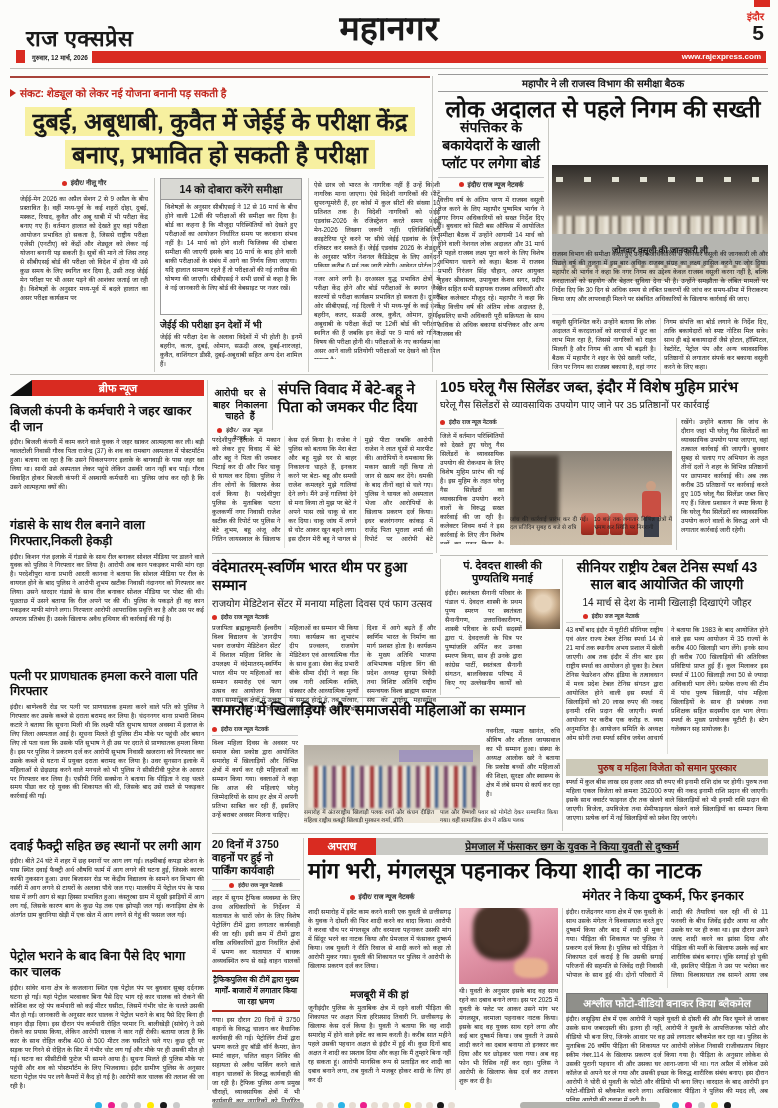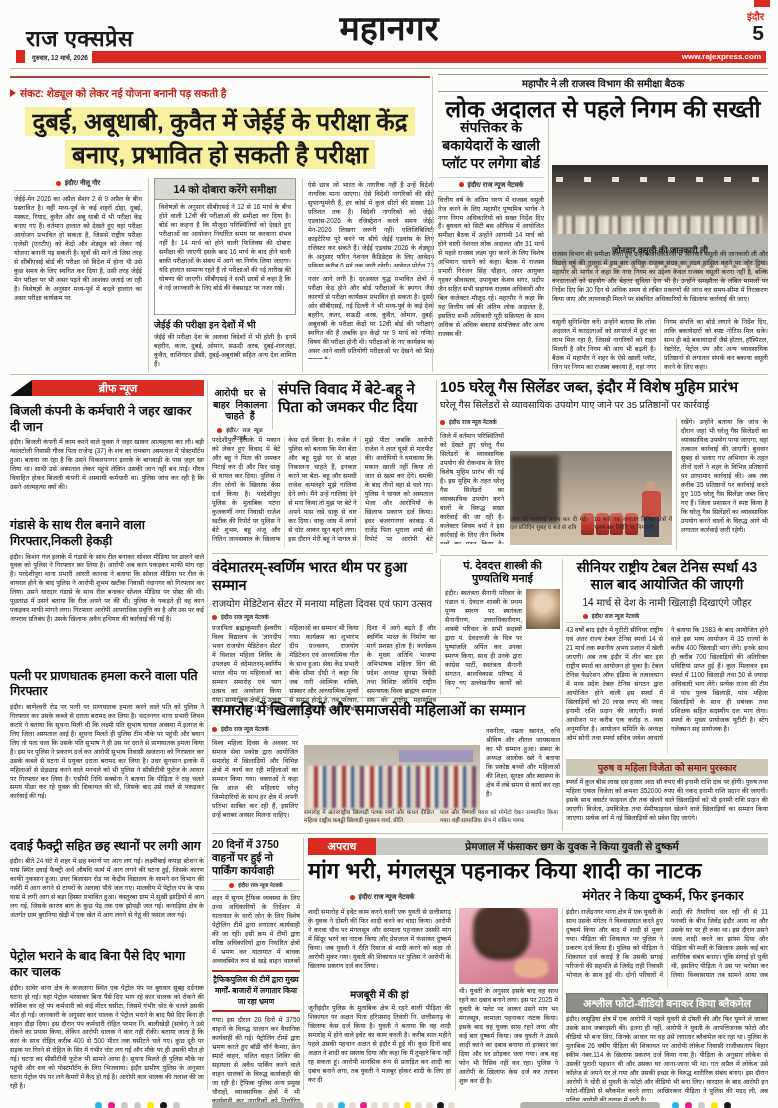--- a/index.html
+++ b/index.html
@@ -36,21 +36,21 @@
   .subhead-sm{font-size:9.5px;font-weight:700;margin:3px 0 2px 0;}
   
   .brief-head{display:flex;height:16px;}
   .brief-tri{width:22px;background:#111;clip-path:polygon(0 100%,100% 0,100% 100%,35% 100%);}
   .brief-red{flex:1;background:#d92b21;color:#fff;font-size:11px;font-weight:700;text-align:center;line-height:16px;}
   .brief h4{font-size:12.5px;font-weight:700;line-height:1.25;margin:8px 0 3px 0;color:#111;}
   .graycap{background:#b5b5b0;font-size:8.5px;font-weight:700;text-align:center;padding:10px 0;color:#1a1a1a;}
   .caption{font-size:5.8px;line-height:1.35;color:#222;text-align:justify;}
   .prize-head{background:#ccc9b8;color:#8a1a12;font-size:9.5px;font-weight:700;text-align:center;padding:2px 0;}
   .crime-label{background:#d92b21;color:#fff;font-size:11px;font-weight:700;text-align:center;line-height:17px;width:68px;}
-  .crime-kick{flex:1;background:#c9c9c4;color:#1a1a1a;font-size:10.5px;font-weight:700;text-align:center;line-height:17px;}
+  .crime-kick{flex:1;background:#c9c9c4;color:#1a1a1a;font-size:10.5px;font-weight:700;text-align:center;line-height:17px;text-decoration:underline;}
   .quotebox{border-top:2px solid #b03024;border-bottom:2px solid #b03024;font-weight:700;font-size:7.6px;
         line-height:1.4;text-align:center;padding:3px 1px;margin:4px 0;color:#1a1a1a;}
   .bm-head{background:#8f8f8a;color:#fff;font-size:10.5px;font-weight:700;text-align:center;padding:2px 0;border:1px solid #777;}
   
   .photo{position:relative;overflow:hidden;background:#b9b2a4;}
   .meet-bg{position:absolute;inset:0;background:linear-gradient(180deg,#2e2b28 0%,#544e46 18%,#7a7268 34%,#a99f8f 52%,#cfc6b4 72%,#ded6c6 100%);}
   .meet-lights{position:absolute;top:10%;left:2%;right:2%;height:5px;
         background:repeating-linear-gradient(90deg,rgba(255,255,240,.85) 0 7px,transparent 7px 28px);}
   .meet-crowd{position:absolute;bottom:10%;left:3%;right:3%;height:46%;filter:blur(1.3px);opacity:.9;
         background:repeating-linear-gradient(90deg,#f1ece0 0 5px,#8d8273 5px 8px,#e8e2d4 8px 14px,#6e6458 14px 17px,#ddd6c6 17px 23px);}
@@ -99,21 +99,21 @@
   <div class="hrule" style="left:10px;right:10px;top:68px;"></div>
 
   <div class="abs" style="left:10px;top:76px;width:420px;height:296px;">
     <div class="lead-topline" style="height:2px;"></div>
     <div style="margin-top:3px;">
       <span class="k-arrow"></span><span class="kicker">संकट: शेड्यूल को लेकर नई योजना बनानी पड़ सकती है</span>
     </div>
     <div class="lead-headline" style="margin-top:4px;text-align:center;">
       <span class="yellow">दुबई, अबूधाबी, कुवैत में जेईई के परीक्षा केंद्र बनाए, प्रभावित हो सकती है परीक्षा</span>
     </div>
-    <div class="abs" style="left:4px;top:102px;width:420px;height:194px;">
+    <div class="abs" style="left:10px;top:102px;width:420px;height:194px;">
 
       <div class="abs" style="left:0;top:0;width:128px;height:194px;">
         <div class="byline" style="text-align:center;border-bottom:1px solid #bbb;padding-bottom:3px;">इंदौर/ नीलू गौर</div>
         <div class="body" style="margin-top:4px;height:170px;">जेईई-मेन 2026 का अप्रैल सेशन 2 से 9 अप्रैल के बीच प्रस्तावित है। वहीं मध्य-पूर्व के कई शहरों दोहा, दुबई, मस्कट, रियाद, कुवैत और अबू धाबी में भी परीक्षा केंद्र बनाए गए हैं। वर्तमान हालात को देखते हुए वहां परीक्षा आयोजन प्रभावित हो सकता है, जिससे राष्ट्रीय परीक्षा एजेंसी (एनटीए) को केंद्रों और शेड्यूल को लेकर नई योजना बनानी पड़ सकती है। सूत्रों की माने तो जिस तरह से सीबीएसई बोर्ड की परीक्षा जो विदेश में होना थी उसे कुछ समय के लिए स्थगित कर दिया है, उसी तरह जेईई मेन परीक्षा पर भी असर पड़ने की आशंका जताई जा रही है। विशेषज्ञों के अनुसार मध्य-पूर्व में बदले हालात का असर परीक्षा कार्यक्रम पर</div>
       </div>
       <div class="vline" style="left:134px;top:0;height:194px;"></div>
 
       <div class="abs" style="left:140px;top:0;width:142px;height:194px;">
         <div class="boxed">
           <div class="bhead">14 को दोबारा करेंगे समीक्षा</div>

